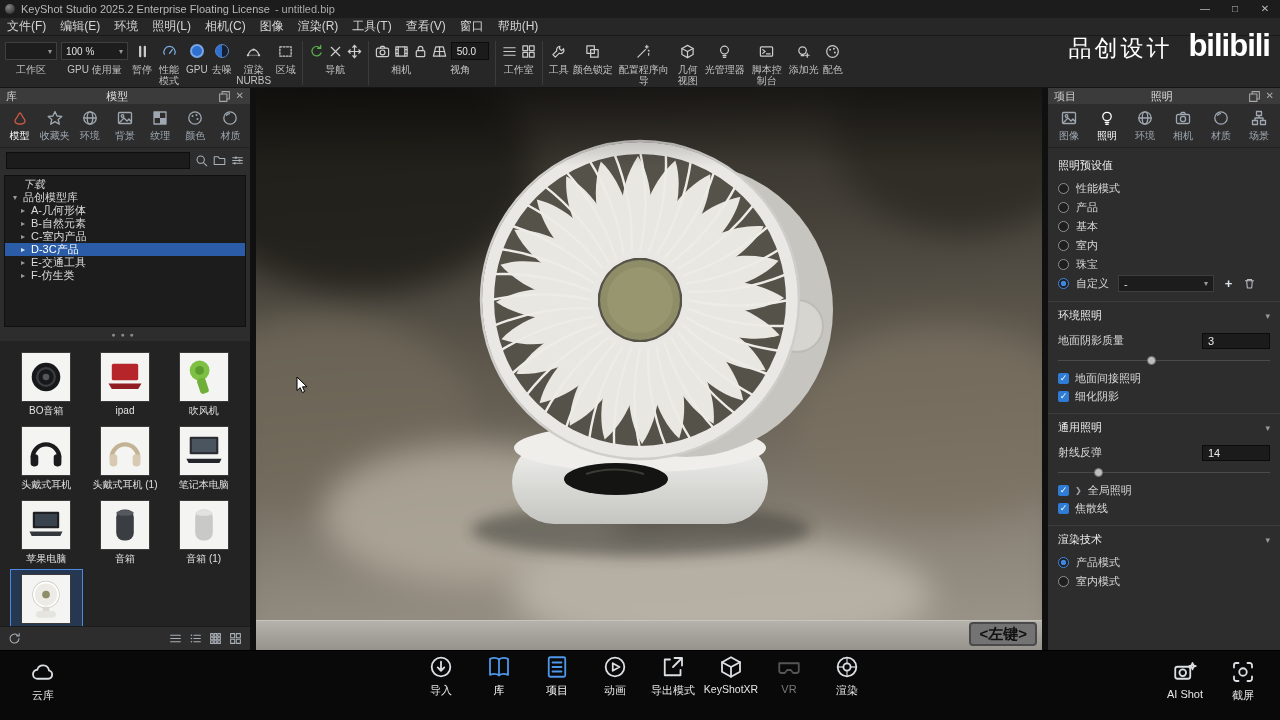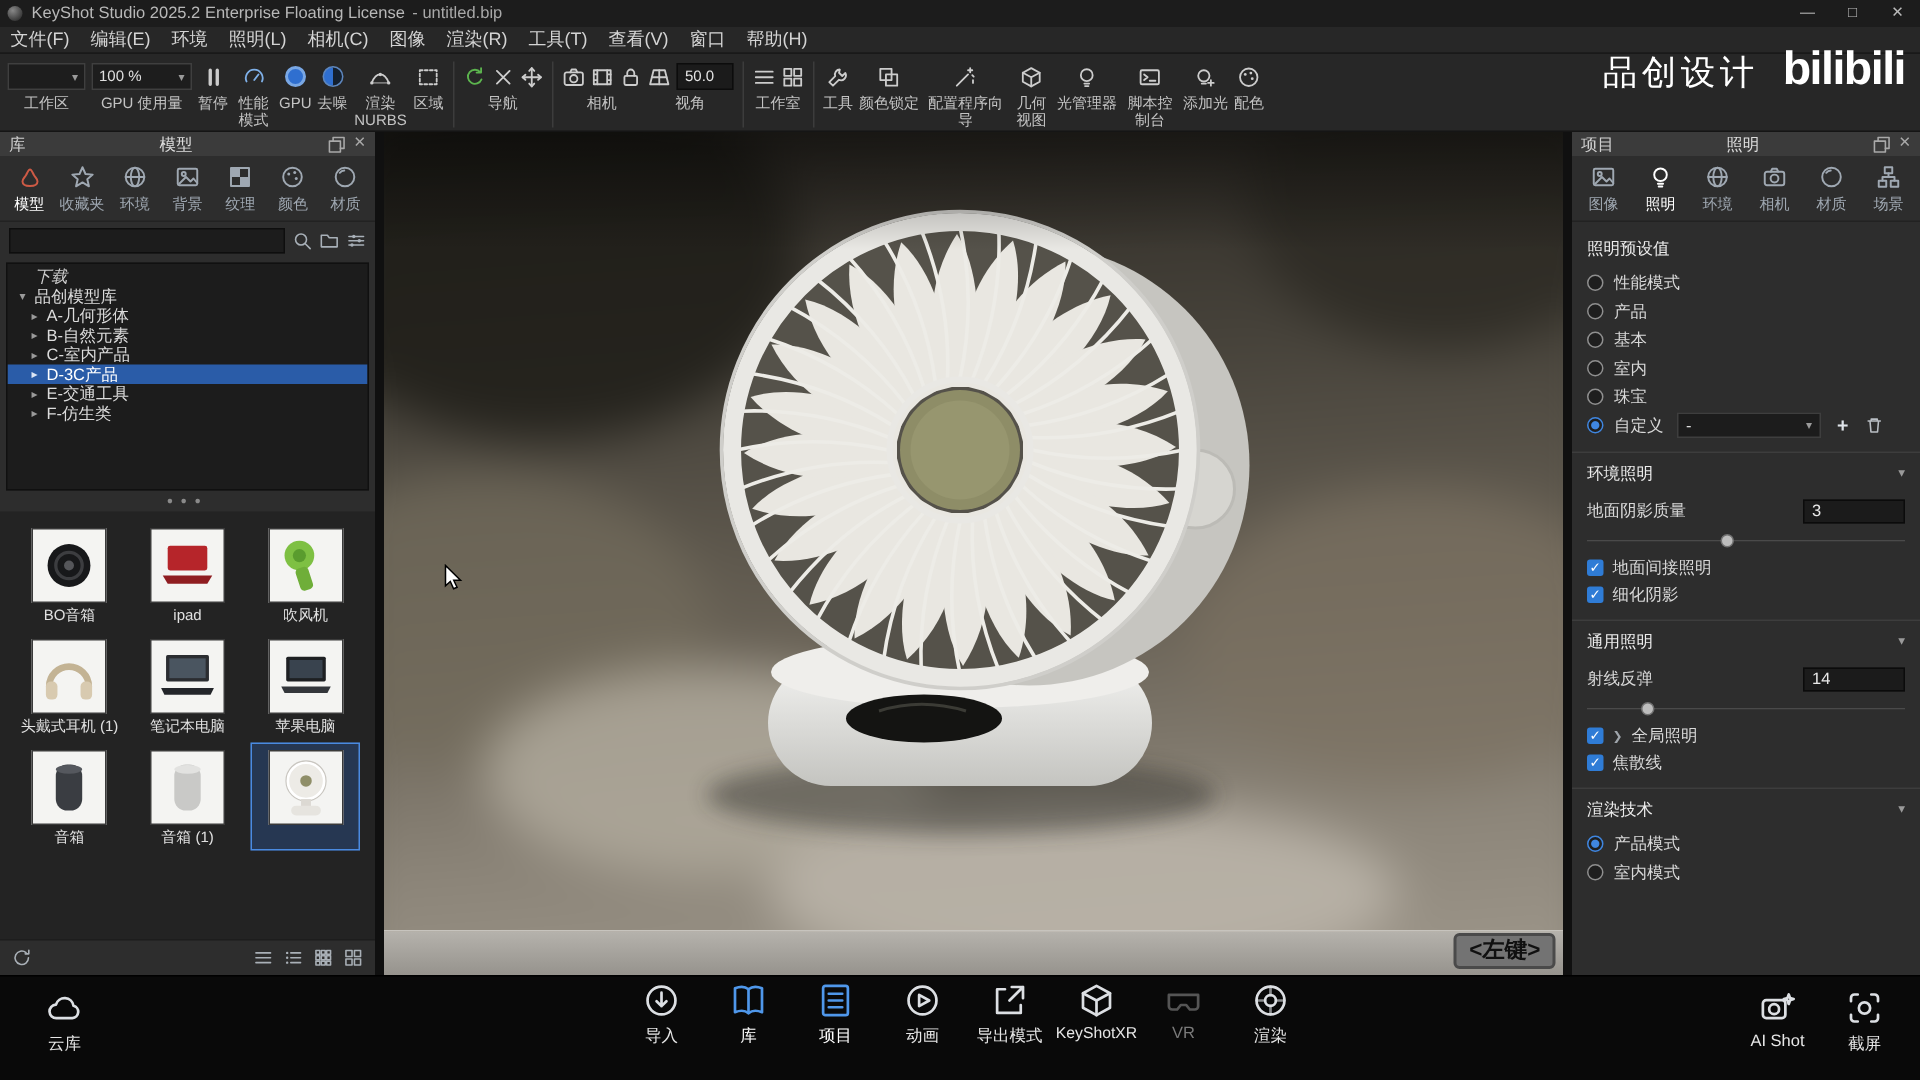--- a/index.html
+++ b/index.html
@@ -659,20 +659,30 @@
       </div>
       <div class="titem">
         <span class="timg">
             <svg viewBox="0 0 40 40">
               <circle cx="16" cy="14" r="9" fill="#7ec043"></circle>
               <circle cx="16" cy="14" r="4" fill="#5a9c2e"></circle>
               <rect x="15" y="21" width="8" height="14" rx="2.5" transform="rotate(-18 19 28)" fill="#6fae39"></rect>
             </svg>
           </span>
         <span class="tlabel">吹风机</span>
+      </div>
+      <div class="titem">
+        <span class="timg">
+            <svg viewBox="0 0 40 40">
+              <path d="M8 26a12 12 0 0 1 24 0" fill="none" stroke="#1b1b1d" stroke-width="4"></path>
+              <rect x="6" y="23" width="7" height="11" rx="3" fill="#1b1b1d"></rect>
+              <rect x="27" y="23" width="7" height="11" rx="3" fill="#1b1b1d"></rect>
+            </svg>
+          </span>
+        <span class="tlabel">头戴式耳机</span>
       </div>
       <div class="titem">
         <span class="timg">
             <svg viewBox="0 0 40 40">
               <path d="M8 26a12 12 0 0 1 24 0" fill="none" stroke="#c3b394" stroke-width="4"></path>
               <rect x="6" y="23" width="7" height="11" rx="3" fill="#d8cab0"></rect>
               <rect x="27" y="23" width="7" height="11" rx="3" fill="#d8cab0"></rect>
             </svg>
           </span>
         <span class="tlabel">头戴式耳机 (1)</span>

